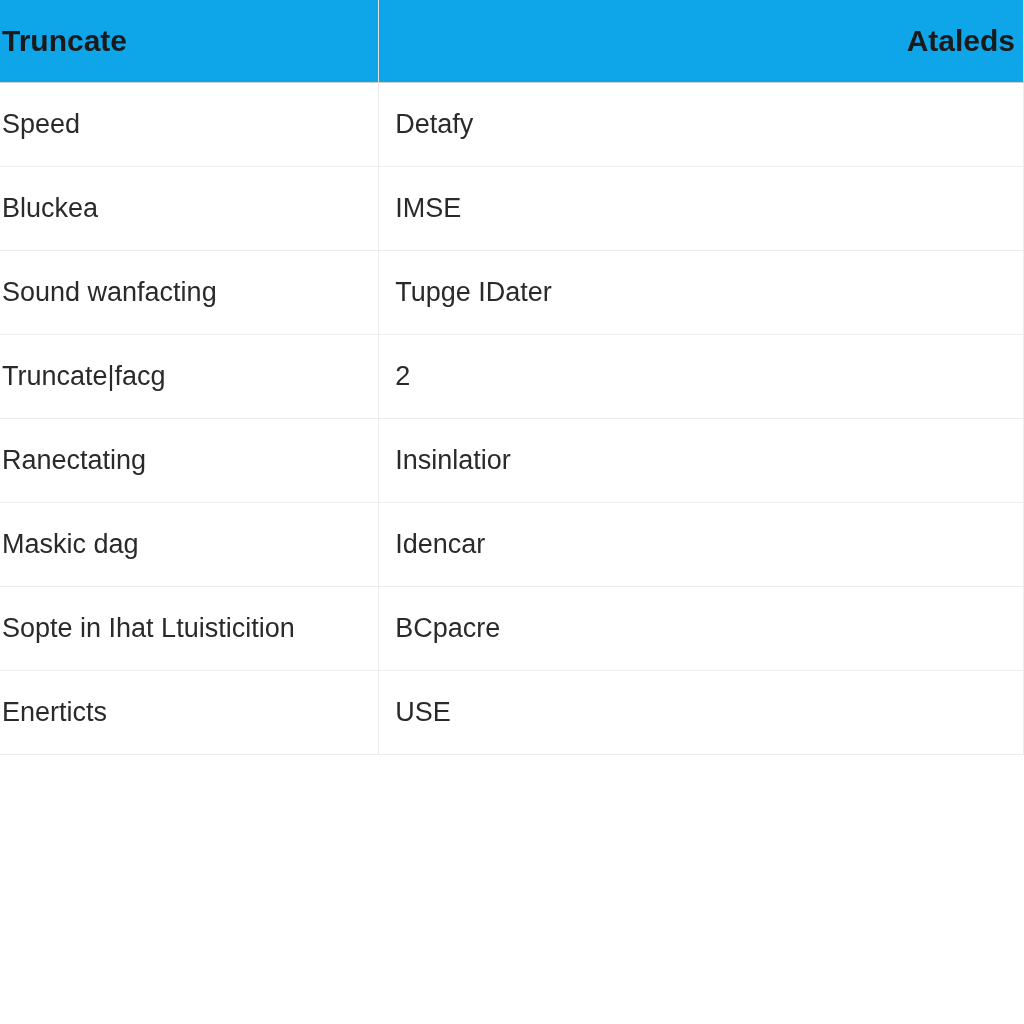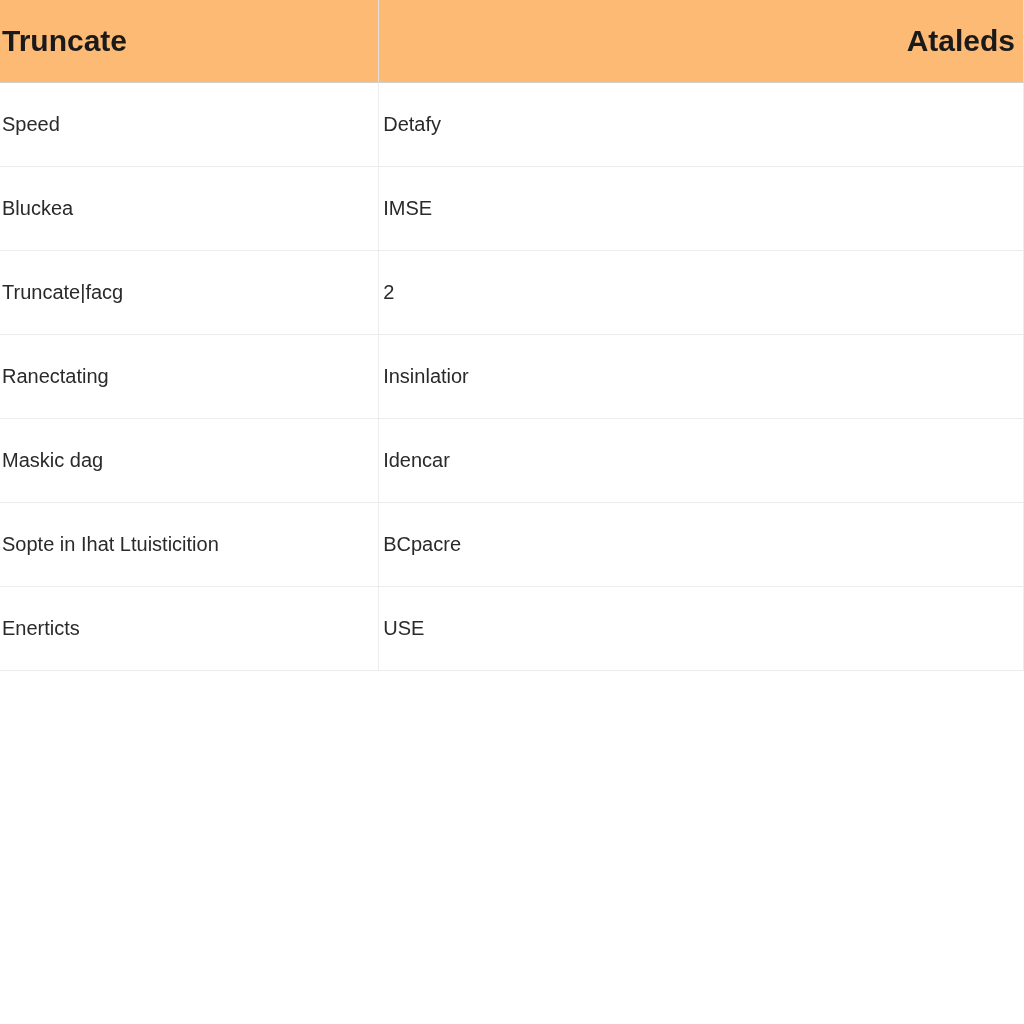--- a/index.html
+++ b/index.html
@@ -12,21 +12,21 @@
       height: 1024px;
       font-family: 'Segoe UI', Tahoma, Geneva, sans-serif;
       background: #ffffff;
       overflow: hidden;
     }
     .table {
       width: 100%;
       border-collapse: collapse;
     }
     .header-row {
-      background: #fdba74;
+      background: #0ea5e9;
     }
     .header-cell {
       padding: 24px 8px;
       font-size: 30px;
       font-weight: 700;
       color: #1a1a1a;
       border-right: 1px solid #e0e0e0;
       border-bottom: 1px solid #d0d0c8;
     }
     .header-cell.col1 {
@@ -35,22 +35,22 @@
       padding-left: 2px;
     }
     .header-cell.col2 {
       width: 63%;
       text-align: right;
     }
     .data-row {
       border-bottom: 1px solid #ececec;
     }
     .data-cell {
-      padding: 24px 4px;
-      font-size: 20px;
+      padding: 24px 16px;
+      font-size: 27px;
       font-weight: 400;
       color: #2a2a2a;
       border-right: 1px solid #ececec;
       vertical-align: middle;
       height: 84px;
     }
     .data-cell.col1 {
       text-align: left;
       padding-left: 2px;
     }
@@ -71,20 +71,24 @@
   <tbody>
     <tr class="data-row">
       <td class="data-cell col1">Speed</td>
       <td class="data-cell col2">Detafy</td>
     </tr>
     <tr class="data-row">
       <td class="data-cell col1">Bluckea</td>
       <td class="data-cell col2">IMSE</td>
     </tr>
     <tr class="data-row">
+      <td class="data-cell col1">Sound wanfacting</td>
+      <td class="data-cell col2">Tupge IDater</td>
+    </tr>
+    <tr class="data-row">
       <td class="data-cell col1">Truncate|facg</td>
       <td class="data-cell col2">2</td>
     </tr>
     <tr class="data-row">
       <td class="data-cell col1">Ranectating</td>
       <td class="data-cell col2">Insinlatior</td>
     </tr>
     <tr class="data-row">
       <td class="data-cell col1">Maskic dag</td>
       <td class="data-cell col2">Idencar</td>

